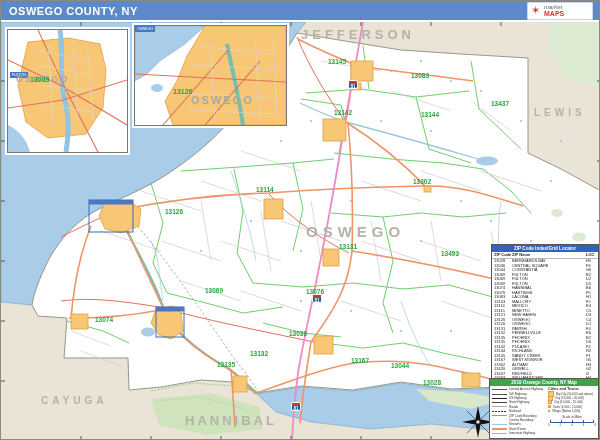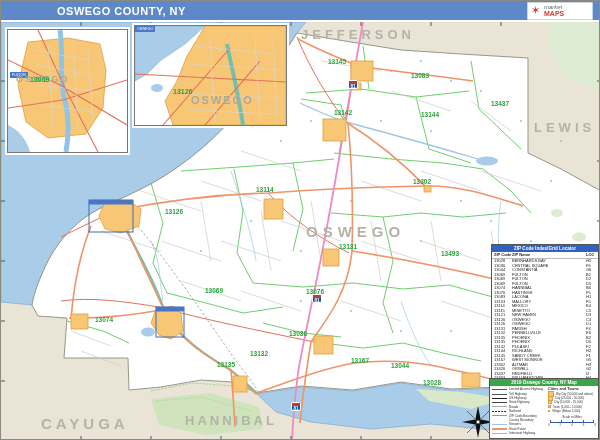--- a/index.html
+++ b/index.html
@@ -1,21 +1,21 @@
 <!DOCTYPE html>
 <html><head>
 <meta charset="utf-8">
 <style>
   * { margin:0; padding:0; box-sizing:border-box; }
   html,body { width:600px; height:440px; font-family:"Liberation Sans", sans-serif; }
   #page { position:relative; width:600px; height:440px; background:#fdfdfa; overflow:hidden; border:1px solid #8a8a7e; }
 
   
   #titlebar { position:absolute; left:0; top:0; width:600px; height:21px; background:#5d89c8; border-bottom:2px solid #fff; }
-  #title { position:absolute; left:8px; top:4px; color:#fff; font-size:11px; font-weight:bold; letter-spacing:.5px;margin-left:48px; }
+  #title { position:absolute; left:8px; top:4px; color:#fff; font-size:11px; font-weight:bold; letter-spacing:.5px; }
   #logo { position:absolute; right:8px; top:1px; width:66px; height:18px; background:#fff; border-radius:2px; box-shadow:0 0 0 1px #cdd6e6 inset; }
   #logo .mark { position:absolute; left:4px; top:3px; font-size:11px; color:#d33b2f; line-height:1; }
   #logo .l1 { position:absolute; left:17px; top:2px; font-size:6px; color:#666; font-style:italic; }
   #logo .l2 { position:absolute; left:17px; top:8px; font-size:7px; color:#d33b2f; font-weight:bold; }
 
   #mapsvg { position:absolute; left:0; top:0; }
 
   
   .inset { position:absolute; background:#fff; border:1px solid #777; box-shadow:0 0 0 2px #fff; }
   #inset1 { left:6px; top:28px; width:121px; height:124px; }
@@ -271,23 +271,23 @@
       <polygon points="0,-16 2.5,-3 0,0 -2.5,-3" fill="#111"></polygon>
       <polygon points="0,16 2.5,3 0,0 -2.5,3" fill="#111"></polygon>
       <polygon points="-16,0 -3,2.5 0,0 -3,-2.5" fill="#111"></polygon>
       <polygon points="16,0 3,2.5 0,0 3,-2.5" fill="#111"></polygon>
       <circle cx="0" cy="0" r="2" fill="#fff" stroke="#111" stroke-width="0.8"></circle>
     </g>
   </svg>
 
   <div id="labels">
       <div class="county-label" style="left: 300px; top: 26px; font-size: 13px; letter-spacing: 4px;">JEFFERSON</div>
-      <div class="county-label" style="left: 533px; top: 119px; font-size: 13px; letter-spacing: 4px;">LEWIS</div>
+      <div class="county-label" style="left: 533px; top: 106px; font-size: 10px; letter-spacing: 4px;">LEWIS</div>
       <div class="county-label" style="left: 305px; top: 222px; font-size: 15px; letter-spacing: 5px;">OSWEGO</div>
-      <div class="county-label" style="left: 40px; top: 394px; font-size: 15px; letter-spacing: 4px; margin-top: 20px;">CAYUGA</div>
+      <div class="county-label" style="left: 40px; top: 394px; font-size: 10px; letter-spacing: 4px;">CAYUGA</div>
       <div class="county-label" style="left: 184px; top: 412px; font-size: 13px; letter-spacing: 3px;">HANNIBAL</div>
       <div class="zip-label" style="left: 327px; top: 57px;">13145</div>
       <div class="zip-label" style="left: 410px; top: 71px;">13083</div>
       <div class="zip-label" style="left: 490px; top: 99px;">13437</div>
       <div class="zip-label" style="left: 333px; top: 108px;">13142</div>
       <div class="zip-label" style="left: 420px; top: 110px;">13144</div>
       <div class="zip-label" style="left: 412px; top: 177px;">13302</div>
       <div class="zip-label" style="left: 255px; top: 185px;">13114</div>
       <div class="zip-label" style="left: 164px; top: 207px;">13126</div>
       <div class="zip-label" style="left: 338px; top: 242px;">13131</div>

